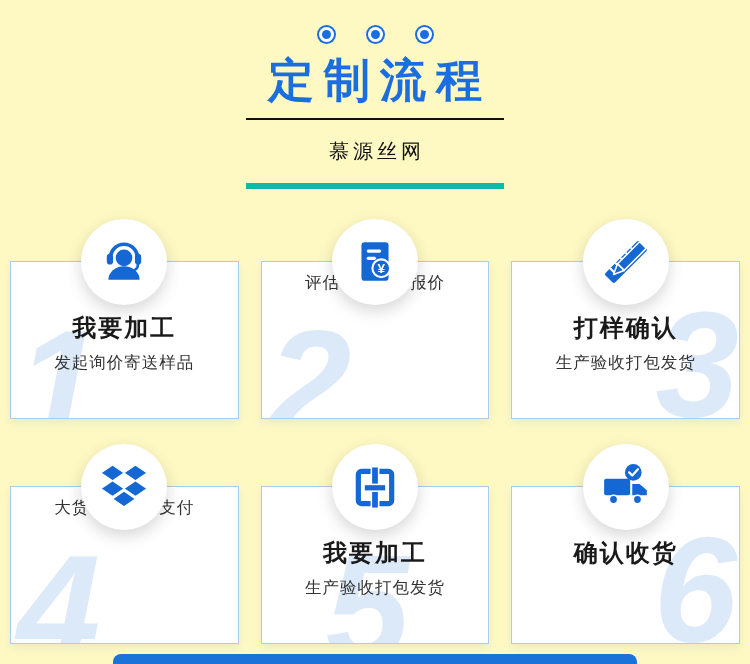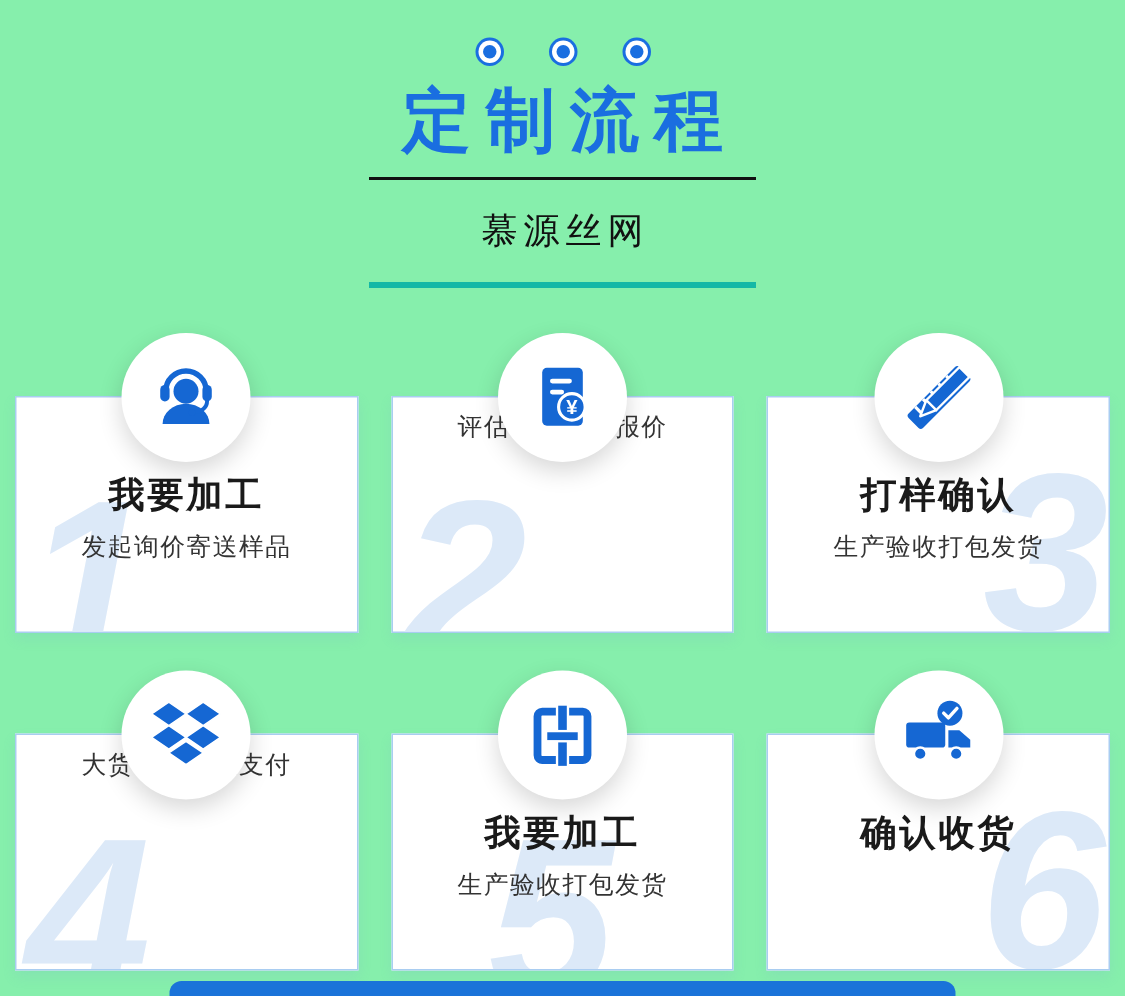--- a/index.html
+++ b/index.html
@@ -3,21 +3,21 @@
 <meta charset="utf-8">
 <style>
   * { margin:0; padding:0; box-sizing:border-box; }
   html,body { background:#fff; }
   body { font-family:"Liberation Sans","DejaVu Sans",sans-serif; }
 
   .page {
     position:relative;
     width:750px; height:664px;
     margin:0 auto;
-    background:#86efac;
+    background:#fef9c3;
     overflow:hidden;
   }
 
   
   .dots { display:flex; justify-content:center; gap:40px; padding-top:30px; }
   .dot {
     width:9px; height:9px; border-radius:50%;
     background:#1a6ee0;
     box-shadow:0 0 0 3px #fff, 0 0 0 5px #1a6ee0;
   }
@@ -30,23 +30,23 @@
     color:#1a6ee0;
     letter-spacing:10px;
     text-indent:10px;
     line-height:1.1;
   }
 
   .brand-box {
     width:258px;
     margin:12px auto 0;
     border-top:2px solid #111;
-    border-bottom:4px solid #14b8a6;
+    border-bottom:6px solid #14b8a6;
     text-align:center;
-    font-size:24px;
+    font-size:20px;
     letter-spacing:4px;
     text-indent:4px;
     color:#111;
     padding:18px 0;
     font-weight:500;
   }
 
   
   .cards {
     display:grid;

